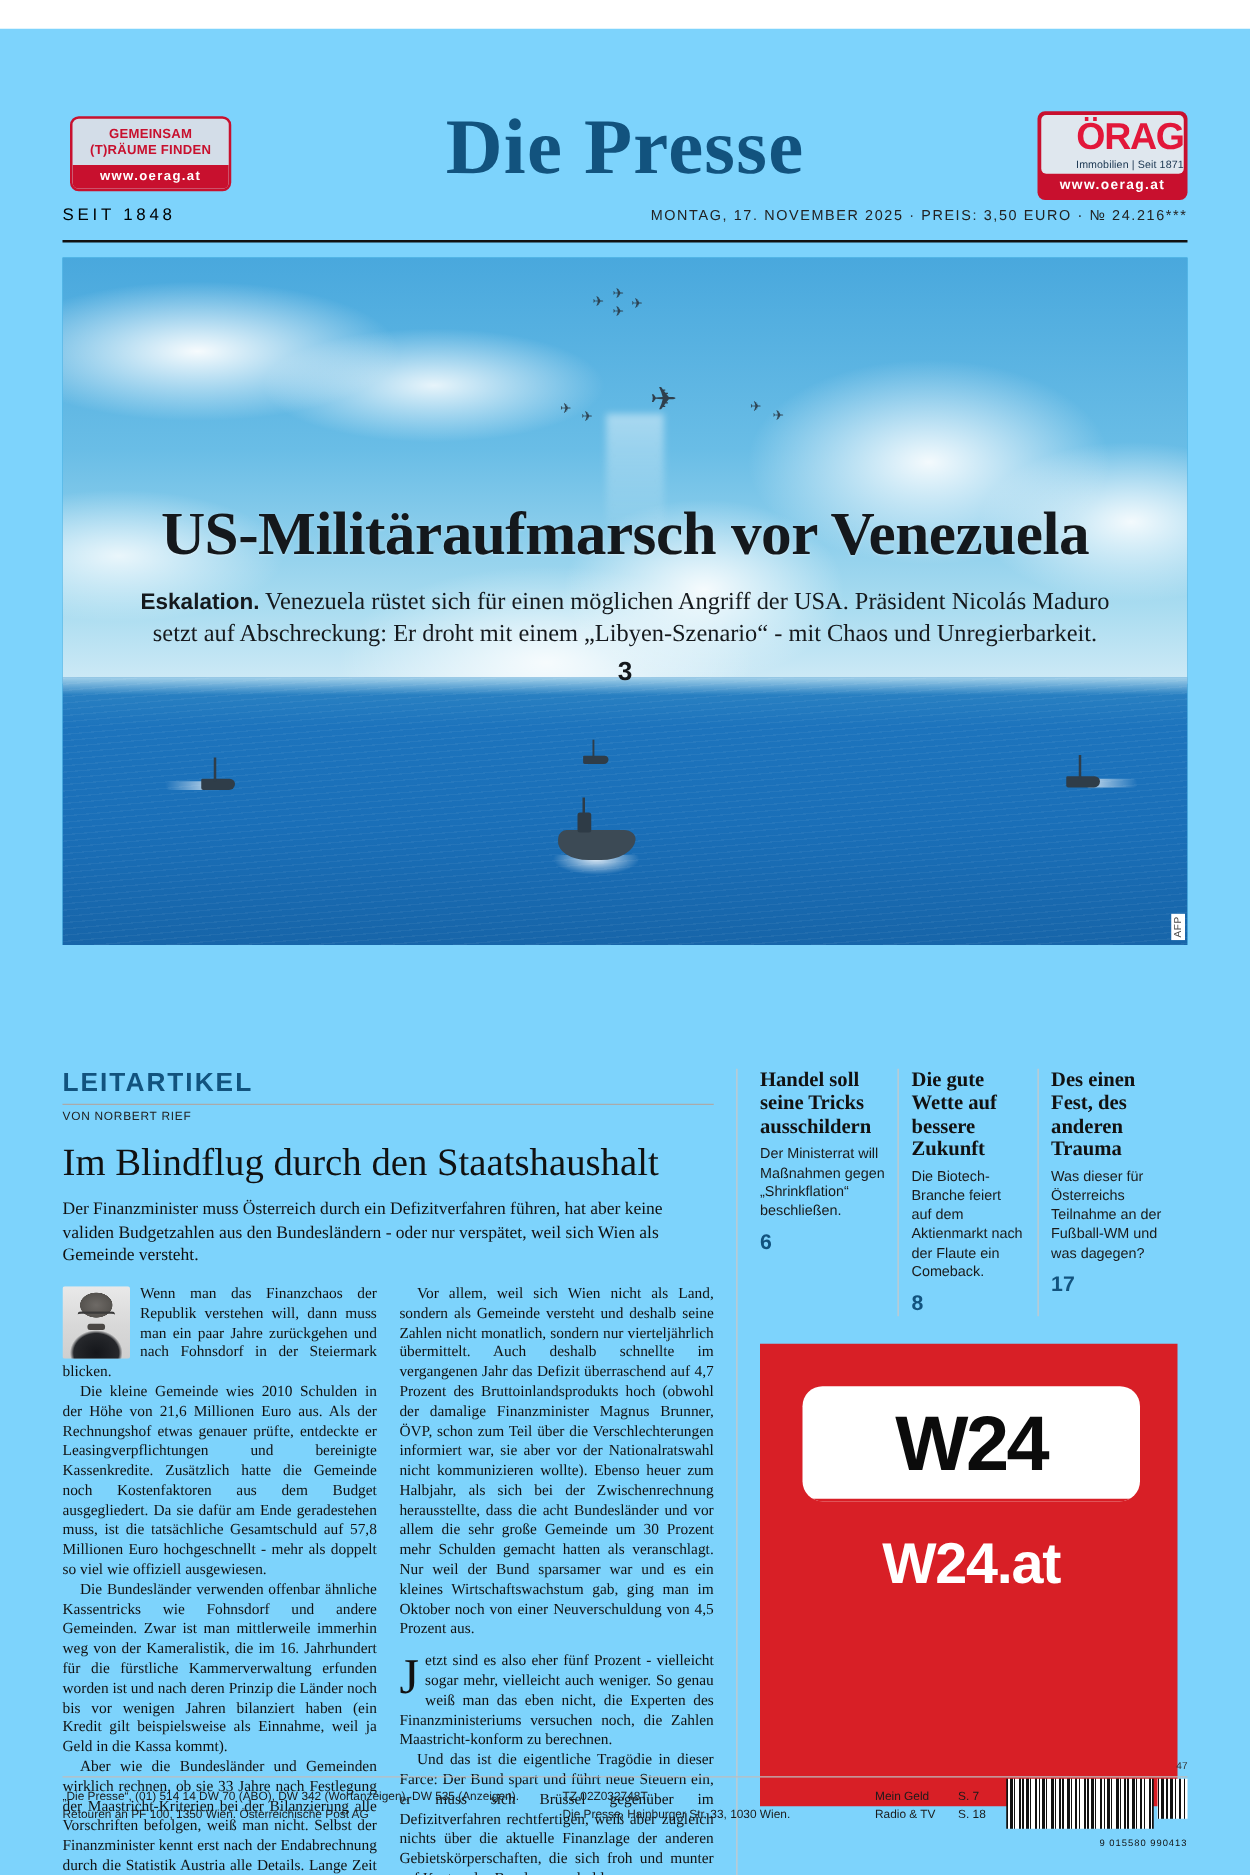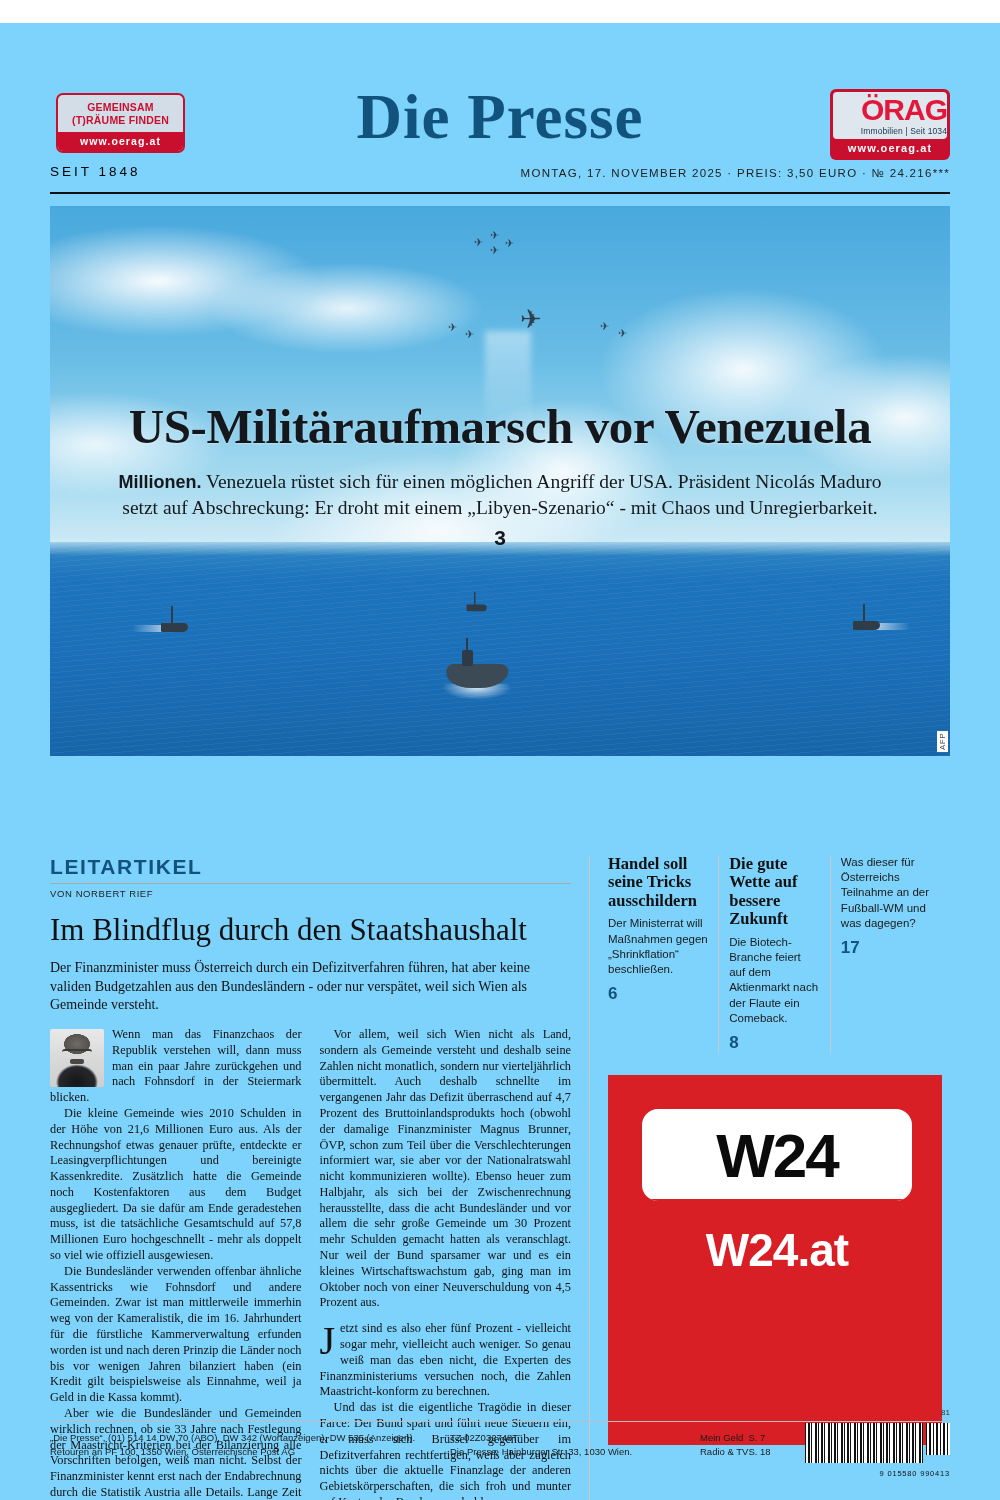--- a/index.html
+++ b/index.html
@@ -515,21 +515,21 @@
     right: 50px;
     top: 1408px;
     display: flex;
     align-items: flex-start;
     font-size: 9.5px;
     color: #1b1b1b;
     line-height: 1.5;
   }
   .f-col1 { width: 400px; }
   .f-col2 { width: 250px; }
-  .f-col3 { width: 120px; display: flex; }
+  .f-col3 { width: 120px; display: flex; gap: 18px; }
   .f-col3 .labels div, .f-col3 .pages div { white-space: nowrap; }
   .barcode-wrap {
     position: absolute;
     right: 0;
     top: -8px;
     text-align: right;
   }
   .barcode {
     display: inline-block;
     height: 40px;
@@ -577,21 +577,21 @@
         <div>(T)RÄUME FINDEN</div>
       </div>
       <div class="ol-bot">www.oerag.at</div>
     </div>
 
     <div class="nameplate">Die Presse</div>
 
     <div class="oerag-right">
       <div class="or-card">
         <div class="or-logo">ÖRAG</div>
-        <div class="or-sub">Immobilien | Seit 1034</div>
+        <div class="or-sub">Immobilien | Seit 1871</div>
       </div>
       <div class="or-url">www.oerag.at</div>
     </div>
   </div>
 
   <div class="dateline">
     <div class="seit">SEIT 1848</div>
     <div class="issue">MONTAG, 17. NOVEMBER 2025  ·  PREIS: 3,50 EURO  ·  № 24.216***</div>
   </div>
   <div class="rule-thick"></div>
@@ -630,21 +630,21 @@
       <div class="hull"></div>
       <div class="mast2"></div>
     </div>
     <div class="destroyer" style="left:410px; top:382px; transform:scale(.75);">
       <div class="hull"></div>
       <div class="mast2"></div>
     </div>
 
     <div class="hero-text">
       <div class="hero-head">US-Militäraufmarsch vor Venezuela</div>
-      <div class="hero-sub"><b>Millionen.</b><span> Venezuela rüstet sich für einen möglichen Angriff der USA. Präsident Nicolás Maduro setzt auf Abschreckung: Er droht mit einem „Libyen-Szenario“ - mit Chaos und Unregierbarkeit.</span></div>
+      <div class="hero-sub"><b>Eskalation.</b><span> Venezuela rüstet sich für einen möglichen Angriff der USA. Präsident Nicolás Maduro setzt auf Abschreckung: Er droht mit einem „Libyen-Szenario“ - mit Chaos und Unregierbarkeit.</span></div>
       <div class="hero-page">3</div>
     </div>
 
     <div class="photo-credit">AFP</div>
   </div>
 
   <div class="lower">
 
     <div class="editorial">
       <div class="edi-kicker">LEITARTIKEL</div>
@@ -680,20 +680,21 @@
           <div class="pg">6</div>
         </div>
 
         <div class="teaser">
           <h3>Die gute Wette auf bessere Zukunft</h3>
           <p>Die Biotech-Branche feiert auf dem Aktienmarkt nach der Flaute ein Comeback.</p>
           <div class="pg">8</div>
         </div>
 
         <div class="teaser">
+          <h3>Des einen Fest, des anderen Trauma</h3>
           <p>Was dieser für Österreichs Teilnahme an der Fußball-WM und was dagegen?</p>
           <div class="pg">17</div>
         </div>
       </div>
 
       <div class="ad">
         <div class="ad-card">
           <div class="w24">W24</div>
         </div>
         <div class="ad-url">W24.at</div>
@@ -715,19 +716,19 @@
       <div class="labels">
         <div>Mein Geld</div>
         <div>Radio &amp; TV</div>
       </div>
       <div class="pages">
         <div>S. 7</div>
         <div>S. 18</div>
       </div>
     </div>
     <div class="barcode-wrap">
-      <div class="issue-sm">81</div>
+      <div class="issue-sm">47</div>
       <div class="barcode"></div><div class="barcode-sm"></div>
       <div class="barcode-num">9 015580 990413</div>
     </div>
   </div>
 
 </div>
 
 </body></html>

